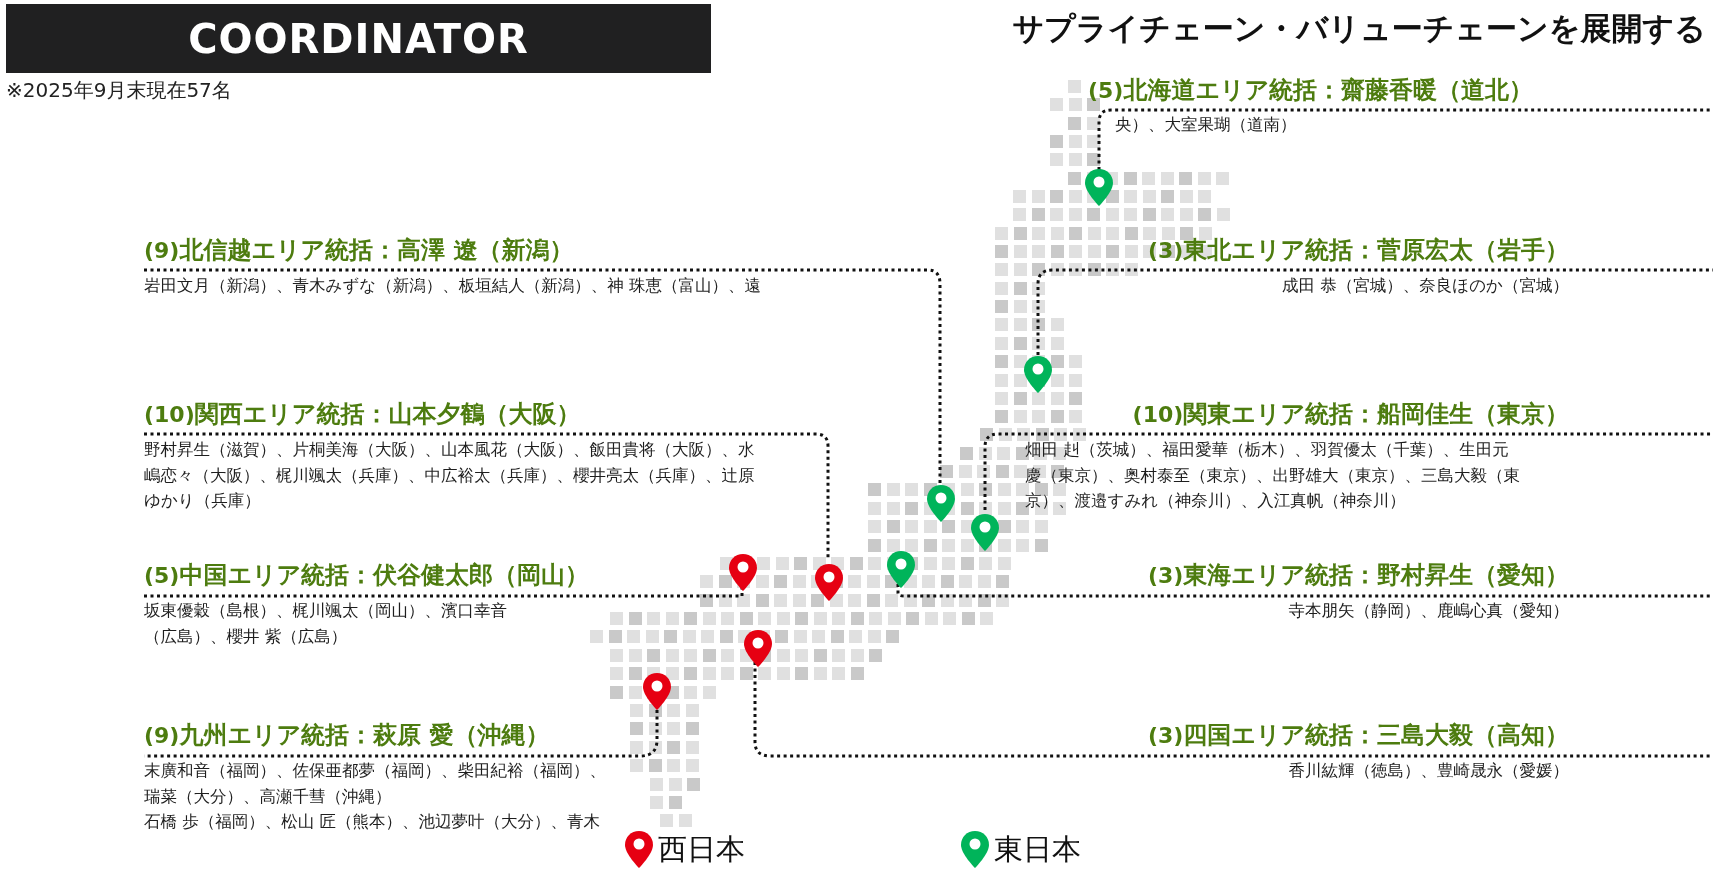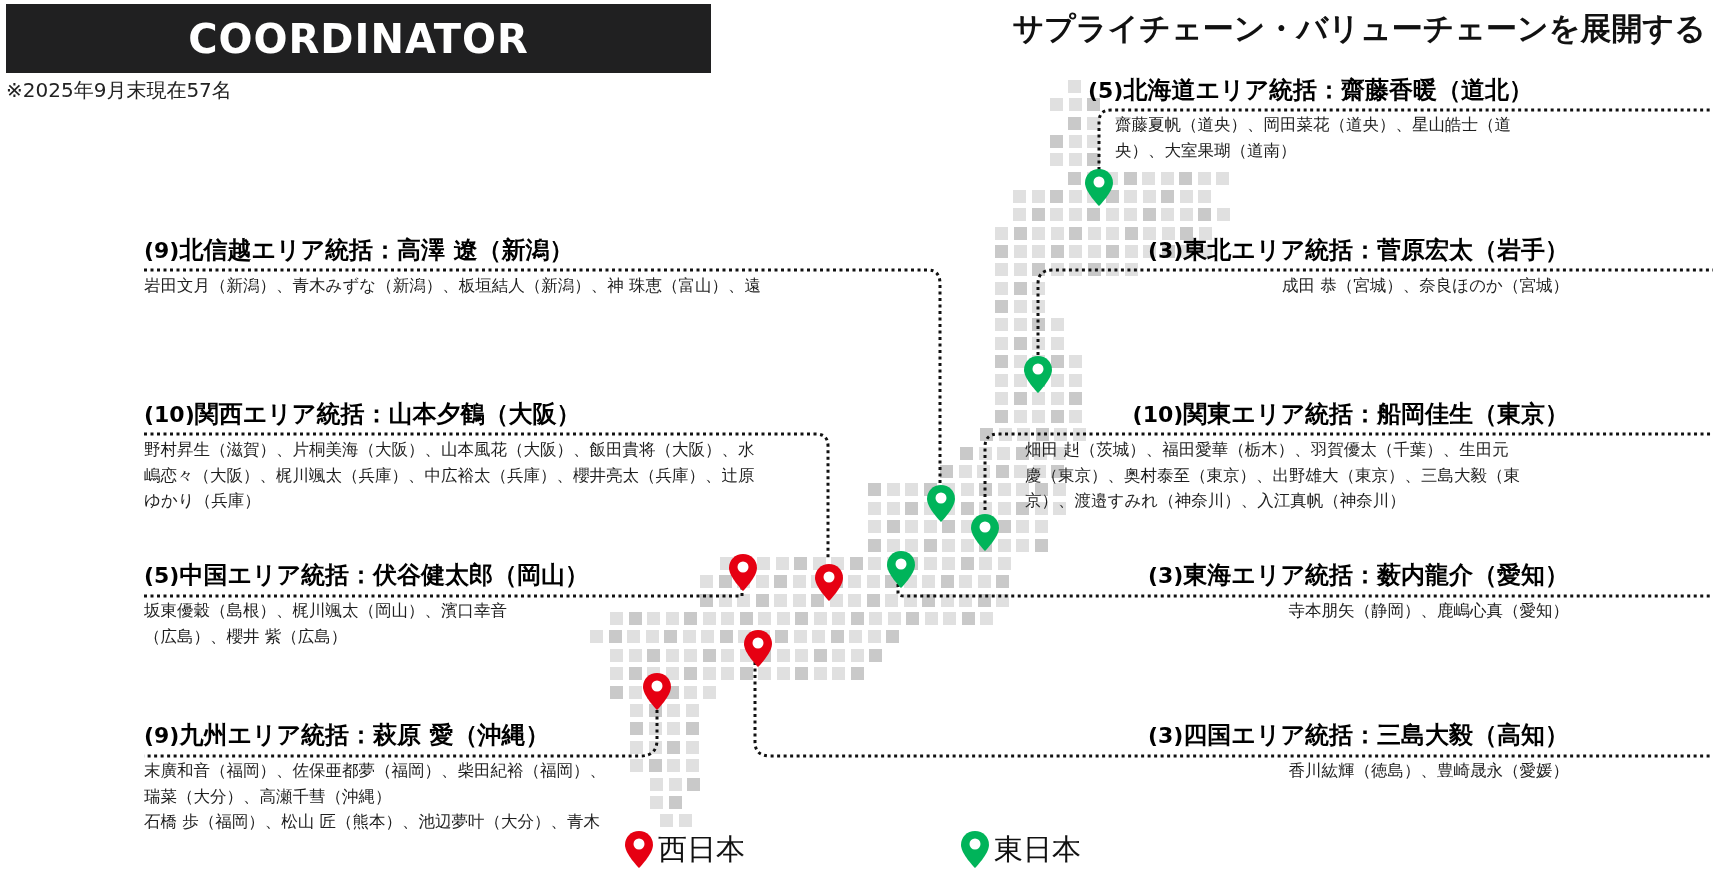--- a/index.html
+++ b/index.html
@@ -12,21 +12,21 @@
   .note { position: absolute; left: 6px; top: 77px; font-size: 20px; color: #222; font-family: "DejaVu Sans", sans-serif; }
   .headline { position: absolute; right: 8px; top: 8px; font-size: 31px; font-weight: bold; color: #111; letter-spacing: 0px; }
 
   .map { position: absolute; left: 0; top: 0; width: 1714px; height: 876px; }
   .cell { position: absolute; width: 13px; height: 13px; background: #e0e0e0; }
   .cell.d { background: #c9c9c9; }
 
   svg.lines { position: absolute; left: 0; top: 0; }
 
   .area { position: absolute; }
-  .area .title { font-size: 24px; font-weight: bold; white-space: nowrap; color: #000000; line-height: 30px; }
+  .area .title { font-size: 24px; font-weight: bold; white-space: nowrap; color: #4d7c0f; line-height: 30px; }
   .area .title .cnt { font-size: 22px; }
   .area .members { font-size: 16.5px; line-height: 25.5px; color: #1e1e1e; margin-top: 7px; }
   .area.right .title { text-align: right; }
   .area.right .members.ra { text-align: right; }
 
   .pin { position: absolute; width: 30px; height: 40px; }
 
   .legend { position: absolute; top: 830px; display: flex; align-items: center; gap: 4px; }
   .legend span.lbl { font-size: 29px; color: #111; }
 </style>
@@ -450,21 +450,20 @@
   <div class="members">
     <div>末廣和音（福岡）、佐保亜都夢（福岡）、柴田紀裕（福岡）、</div>
     <div>瑞菜（大分）、高瀬千彗（沖縄）</div>
     <div>石橋 歩（福岡）、松山 匠（熊本）、池辺夢叶（大分）、青木</div>
   </div>
 </div>
 
 <div class="area" style="left:1088px; top:75px;">
   <div class="title"><span class="cnt">(5)</span><span>北海道エリア統括：齋藤香暖（道北）</span></div>
   <div class="members" style="margin-left:27px; margin-top:6px;">
-    <div>齋藤夏帆（道央）、岡田菜花（道央）、星山皓士（道</div>
     <div>央）、大室果瑚（道南）</div>
   </div>
 </div>
 
 <div class="area right" style="right:145px; top:235px; width:620px;">
   <div class="title"><span class="cnt">(3)</span><span>東北エリア統括：菅原宏太（岩手）</span></div>
   <div class="members ra">
     <div>成田 恭（宮城）、奈良ほのか（宮城）</div>
   </div>
 </div>
@@ -472,21 +471,21 @@
 <div class="area right" style="right:145px; top:399px; width:620px;">
   <div class="title"><span class="cnt">(10)</span><span>関東エリア統括：船岡佳生（東京）</span></div>
   <div class="members" style="margin-left:76px;">
     <div>畑田 赳（茨城）、福田愛華（栃木）、羽賀優太（千葉）、生田元</div>
     <div>慶（東京）、奥村泰至（東京）、出野雄大（東京）、三島大毅（東</div>
     <div>京）、渡邉すみれ（神奈川）、入江真帆（神奈川）</div>
   </div>
 </div>
 
 <div class="area right" style="right:145px; top:560px; width:620px;">
-  <div class="title"><span class="cnt">(3)</span><span>東海エリア統括：薮内龍介（愛知）</span></div>
+  <div class="title"><span class="cnt">(3)</span><span>東海エリア統括：野村昇生（愛知）</span></div>
   <div class="members ra">
     <div>寺本朋矢（静岡）、鹿嶋心真（愛知）</div>
   </div>
 </div>
 
 <div class="area right" style="right:145px; top:720px; width:620px;">
   <div class="title"><span class="cnt">(3)</span><span>四国エリア統括：三島大毅（高知）</span></div>
   <div class="members ra">
     <div>香川紘輝（徳島）、豊崎晟永（愛媛）</div>
   </div>

